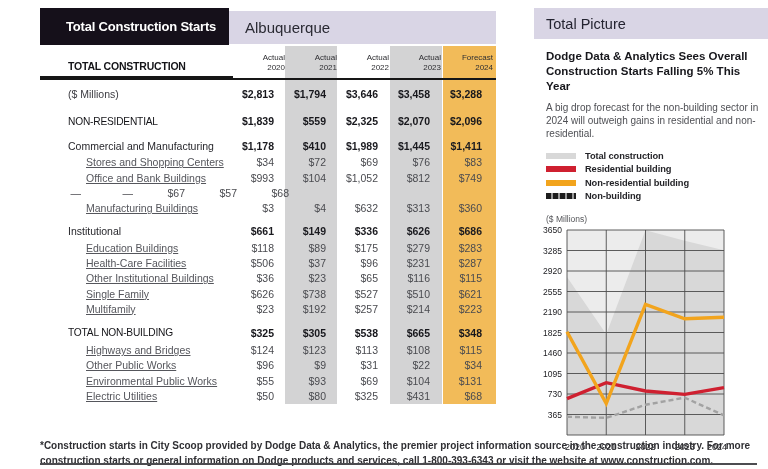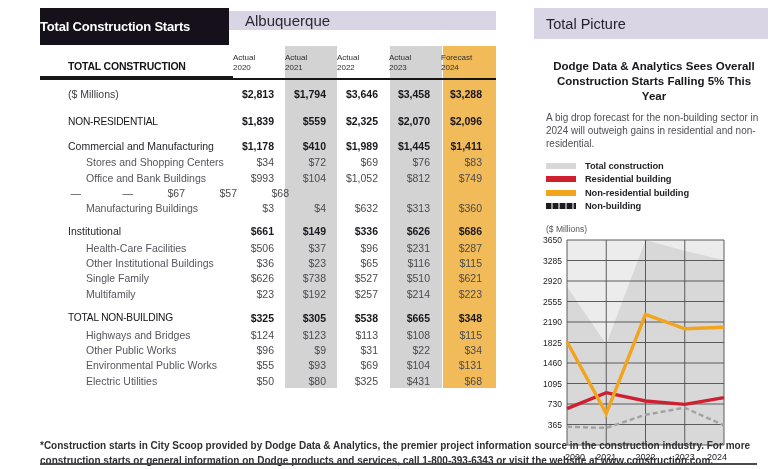--- a/index.html
+++ b/index.html
@@ -5,62 +5,62 @@
   * { margin:0; padding:0; box-sizing:border-box; }
   html,body { width:768px; height:469px; background:#ffffff; overflow:hidden;
               font-family:"Liberation Sans", sans-serif; }
   .screen { position:relative; width:768px; height:469px; background:#fff; }
 
   
   .main { position:absolute; left:40px; top:8px; width:456px; }
   .hdr { position:relative; height:38px; }
   .hdr-black { position:absolute; left:0; top:0; width:189px; height:37px;
                background:#15101a; color:#fff; display:flex; align-items:center;
-               font-size:13px; font-weight:bold; letter-spacing:-0.2px; }
-  .hdr-city  { position:absolute; left:189px; top:3px; width:267px; height:19px;
+               padding-left:26px; font-size:13px; font-weight:bold; letter-spacing:-0.2px; }
+  .hdr-city  { position:absolute; left:189px; top:3px; width:267px; height:33px;
                background:#d9d5e5; display:flex; align-items:center; padding-left:16px;
                font-size:15px; color:#2a2a33; }
 
   .tblwrap { position:relative; margin-top:0px; }
   .stripe { position:absolute; top:0; bottom:0; }
   .stripe.g1 { left:245px; width:52px; background:#d3d3d4; }
   .stripe.g2 { left:350px; width:52px; background:#d3d3d4; }
   .stripe.or { left:403px; width:53px; background:#f2bb59; }
 
   .t-head { position:relative; display:flex; align-items:stretch; }
   .t-head .lblh { width:193px; display:flex; align-items:flex-end;
                   padding:0 0 4px 28px; border-bottom:4px solid #161616;
                   font-size:10.5px; font-weight:bold; letter-spacing:-0.2px; color:#141418; }
   .t-head .cols { flex:1; display:flex; border-bottom:2px solid #161616; }
-  .col-head { width:52px; text-align:left; font-size:8px; line-height:1.3;
+  .col-head { width:52px; text-align:right; font-size:8px; line-height:1.3;
               padding:7px 0 4px; color:#2e2e32; }
 
   .t-row { position:relative; display:flex; align-items:center; font-size:10.5px; }
   .t-row .lbl { width:193px; }
   .t-row .val { width:52px; text-align:right; padding-right:11px; }
   .r-millions { height:22px; margin-top:3px; }
   .r-millions .lbl { padding-left:28px; color:#3c3c42; }
   .r-millions .val { font-weight:bold; color:#17171c; }
   .r-section { height:19px; margin-top:7px; }
   .r-section .lbl { padding-left:28px; font-weight:normal; font-size:10.2px;
                     letter-spacing:-0.2px; color:#141418; }
   .r-section .val { font-weight:bold; color:#17171c; }
   .r-group { height:18px; margin-top:6px; }
   .r-group .lbl { padding-left:28px; color:#27272c; }
   .r-group .val { font-weight:bold; color:#1b1b20; }
   .r-item { height:15.3px; }
-  .r-item .lbl { padding-left:46px; color:#55565c; }
+  .r-item .lbl { padding-left:46px; color:#55565c;text-decoration:underline; }
   .r-item .val { color:#4a4b50; }
 
   
   .side { position:absolute; left:534px; top:8px; width:240px; }
   .side-title { height:31px; background:#d9d5e5; display:flex; align-items:center;
                 padding-left:12px; font-size:14.5px; color:#232330; }
-  .side-head { margin:20px 12px 0 12px; font-size:11.5px; font-weight:bold;
-               line-height:1.32; color:#17171c;text-align:center; }
+  .side-head { margin:10px 12px 0 12px; font-size:11.5px; font-weight:bold;
+               line-height:1.32; color:#17171c; }
   .side-body { margin:6px 14px 0 12px; font-size:10px; line-height:1.3; color:#4f5055; }
   .legend { margin:11px 0 0 12px; }
   .leg-row { display:flex; align-items:center; margin-bottom:3.5px; }
   .leg-swatch { width:30px; height:6px; margin-right:9px; flex:none; }
   .leg-swatch.dashed { background:repeating-linear-gradient(90deg,#1d1d1d 0 5px,#9a9a9a 5px 7px) !important; }
   .leg-label { font-size:9.3px; font-weight:bold; color:#242428; letter-spacing:-0.1px; }
   .units { margin:13px 0 2px 12px; font-size:8.5px; color:#55565a; }
   .chart { margin-left:2px; }
   .ytick { font-size:8.5px; fill:#222226; font-family:"Liberation Sans",sans-serif; }
   .xtick { font-size:9px;  fill:#222226; font-family:"Liberation Sans",sans-serif; }
@@ -173,20 +173,28 @@
             <div class="val">$313</div>
             <div class="val">$360</div>
           </div>
           <div class="t-row r-group">
             <div class="lbl">Institutional</div>
             <div class="val">$661</div>
             <div class="val">$149</div>
             <div class="val">$336</div>
             <div class="val">$626</div>
             <div class="val">$686</div>
+          </div>
+          <div class="t-row r-item">
+            <div class="lbl">Education Buildings</div>
+            <div class="val">$118</div>
+            <div class="val">$89</div>
+            <div class="val">$175</div>
+            <div class="val">$279</div>
+            <div class="val">$283</div>
           </div>
           <div class="t-row r-item">
             <div class="lbl">Health-Care Facilities</div>
             <div class="val">$506</div>
             <div class="val">$37</div>
             <div class="val">$96</div>
             <div class="val">$231</div>
             <div class="val">$287</div>
           </div>
           <div class="t-row r-item">

